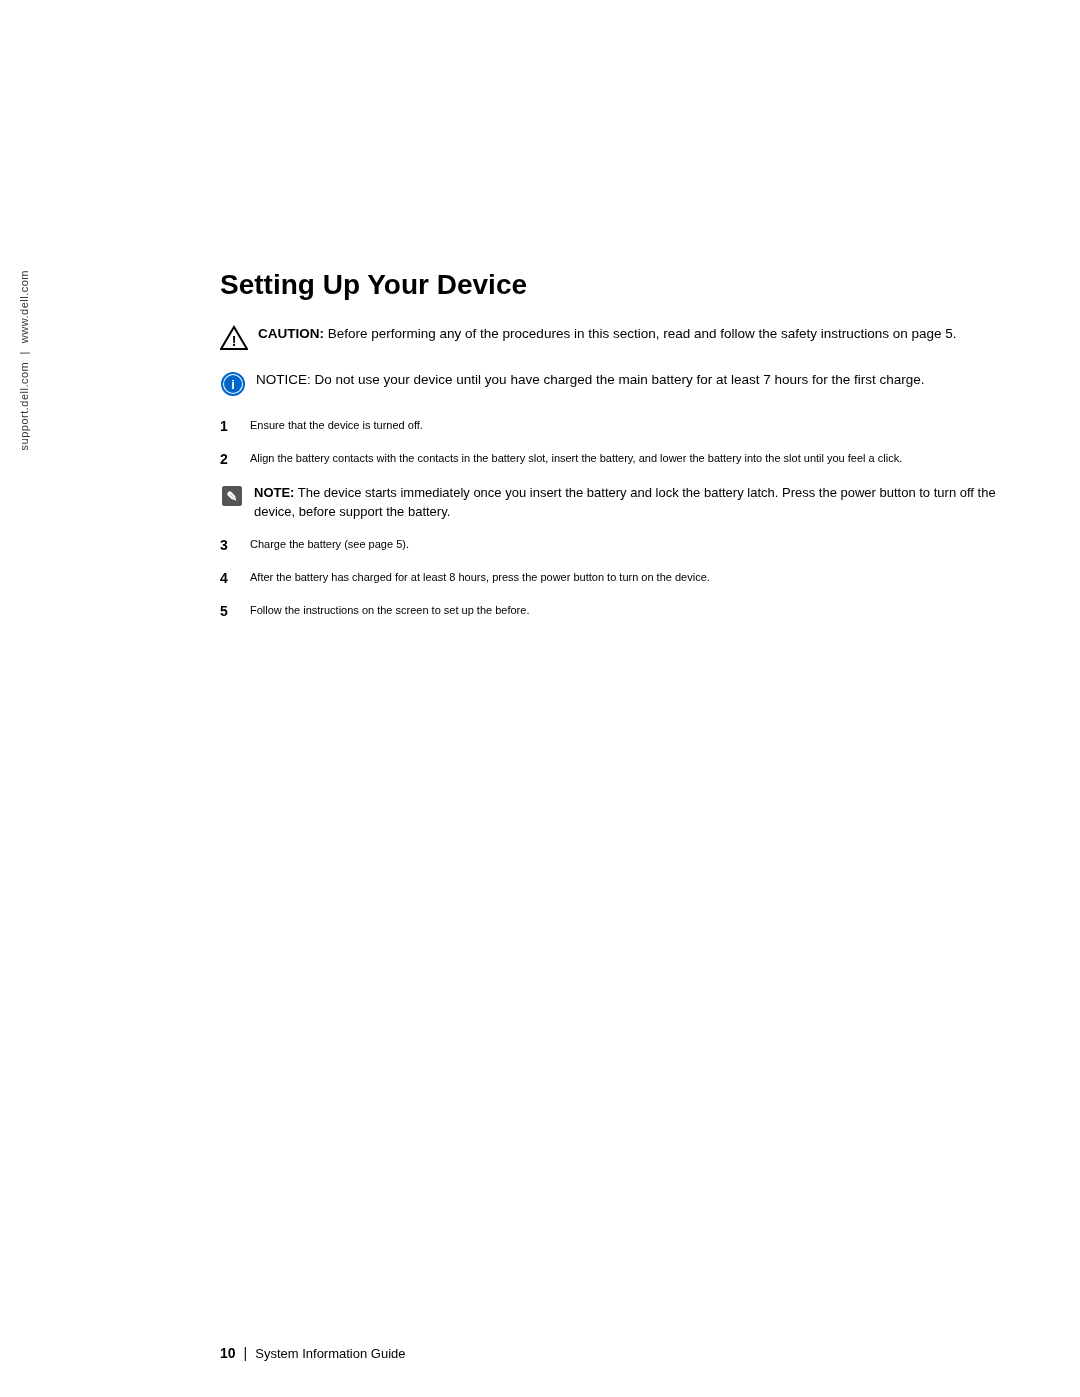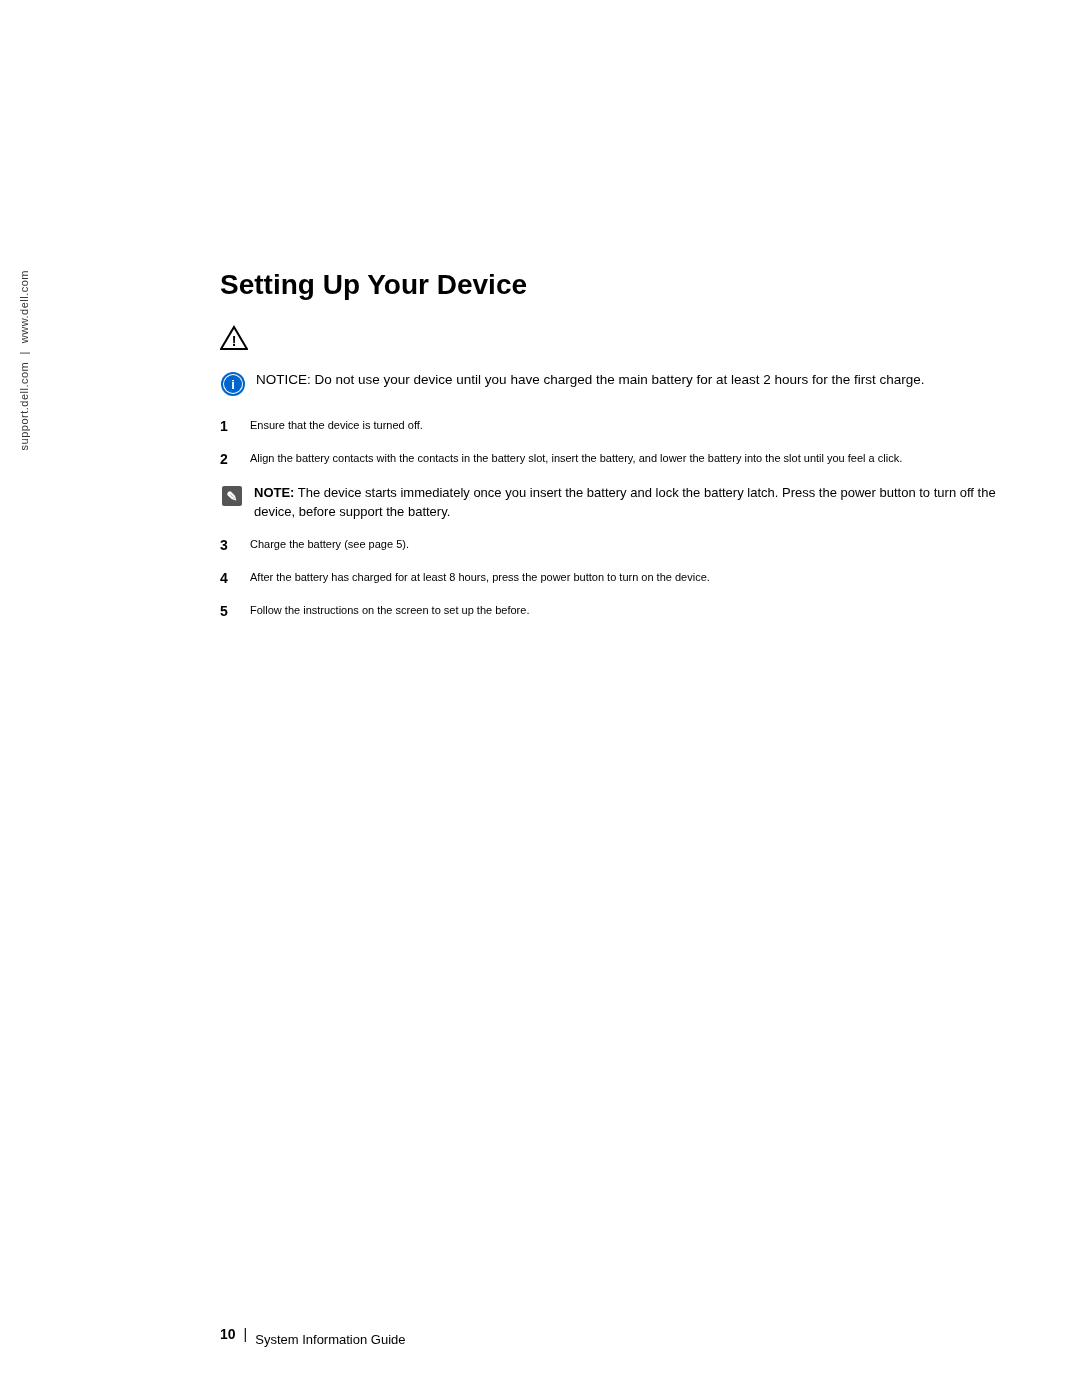--- a/index.html
+++ b/index.html
@@ -163,25 +163,25 @@
       color: #000000;
     }
 
     .note-text strong {
       font-weight: bold;
     }
 
     
     .page-footer {
       position: absolute;
-      bottom: 50px;
+      bottom: 36px;
       left: 220px;
       right: 80px;
       display: flex;
-      align-items: flex-start;
+      align-items: flex-end;
       gap: 8px;
     }
 
     .footer-page-number {
       font-size: 14px;
       font-weight: bold;
       color: #000000;
     }
 
     .footer-separator {
@@ -225,33 +225,36 @@
 
     <h1 class="page-title">Setting Up Your Device</h1>
 
     <div class="caution-block">
       <div class="caution-icon triangle-icon">
         <svg width="28" height="28" viewBox="0 0 28 28">
           <polygon points="14,3 27,25 1,25" fill="none" stroke="#000000" stroke-width="2"></polygon>
           <text x="14" y="22" text-anchor="middle" font-size="14" font-weight="bold" fill="#000000">!</text>
         </svg>
       </div>
+      <p class="caution-text">
+        <strong>CAUTION:</strong><span> Before performing any of the procedures in this section, read and follow the safety instructions on page 5.</span>
+      </p>
     </div>
 
     <div class="notice-block">
       <div class="notice-icon circle-icon">
         <svg width="26" height="26" viewBox="0 0 26 26">
           <circle cx="13" cy="13" r="12" fill="#0066cc" stroke="none"></circle>
           <circle cx="13" cy="13" r="10" fill="#ffffff" stroke="none"></circle>
           <circle cx="13" cy="13" r="9" fill="#0066cc" stroke="none"></circle>
           <text x="13" y="18" text-anchor="middle" font-size="13" font-weight="bold" fill="#ffffff">i</text>
         </svg>
       </div>
       <p class="notice-text">
-        <strong>NOTICE:</strong><span> Do not use your device until you have charged the main battery for at least 2 hours for the first charge.</span>
+        <strong>NOTICE:</strong><span> Do not use your device until you have charged the main battery for at least 7 hours for the first charge.</span>
       </p>
     </div>
 
     <ol class="steps-list">
 
       <li class="step-item">
         <span class="step-number">1</span>
         <span class="step-content">Ensure that the device is turned off.</span>
       </li>
 

